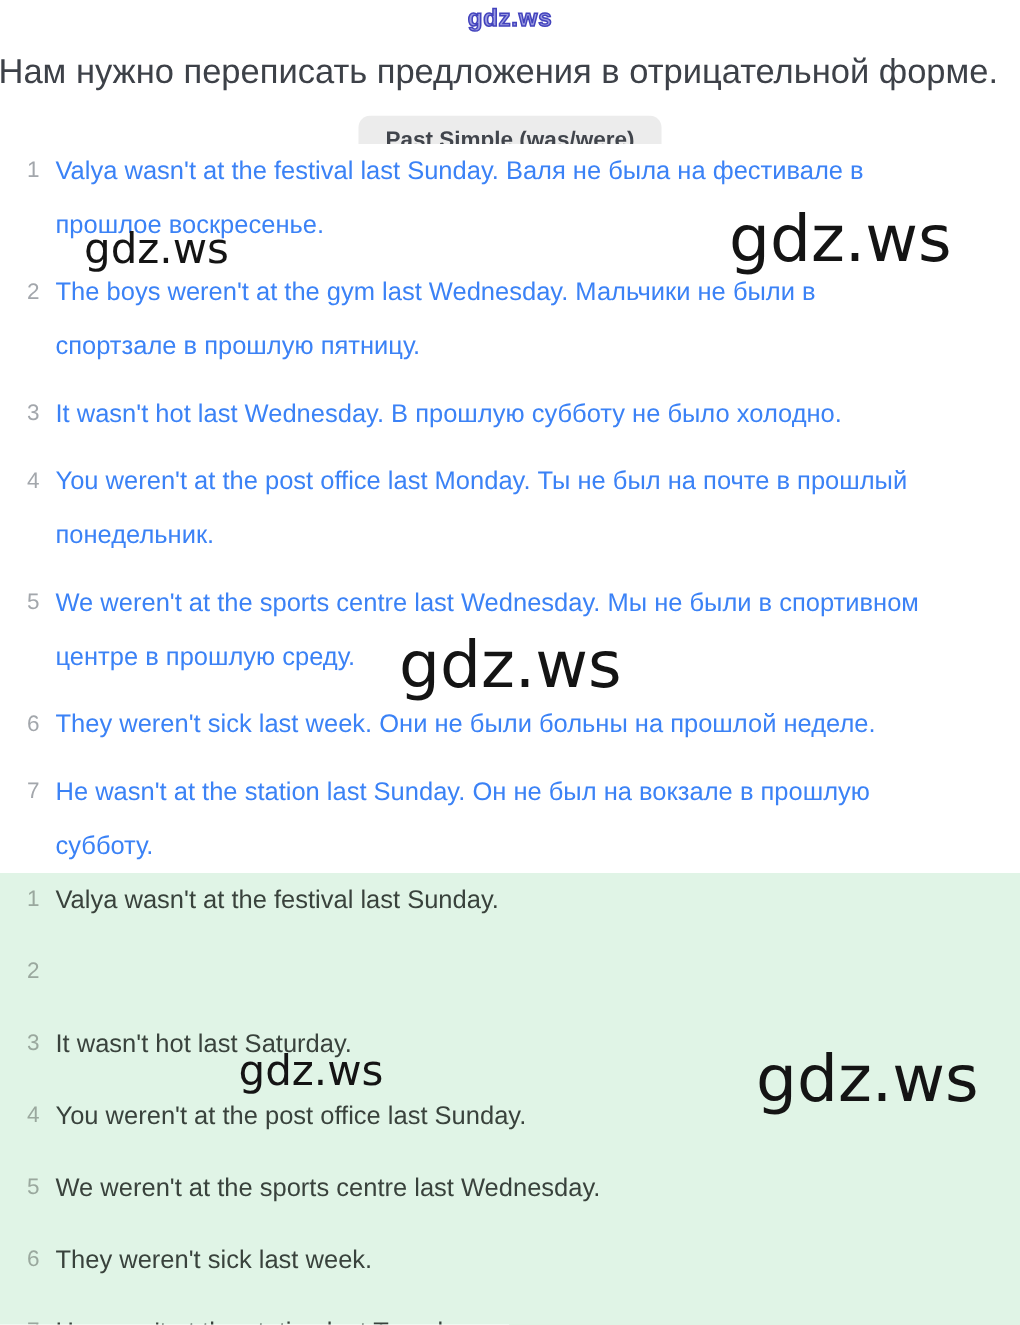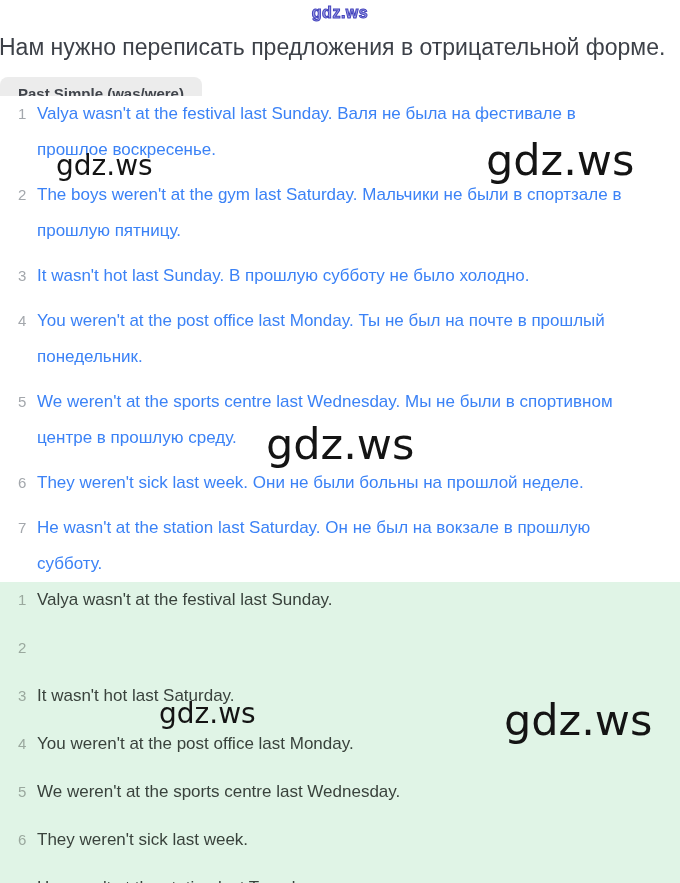--- a/index.html
+++ b/index.html
@@ -34,21 +34,21 @@
     color: #3d4148;
     white-space: nowrap;
   }
 
   
   .topic-strip {
     margin-top: 19px;
     height: 19px;
     overflow: hidden;
     display: flex;
-    justify-content: flex-start;
+    justify-content: center;
   }
   .topic-btn {
     background: #ececec;
     border: none;
     border-radius: 8px 8px 0 0;
     padding: 8px 18px 20px 18px;
     font-family: "Liberation Sans", sans-serif;
     font-size: 15px;
     font-weight: 700;
     color: #41454c;
@@ -117,46 +117,46 @@
 
 <div class="task-list">
 
     <div class="row">
       <span class="row-num">1</span>
       <span class="row-text">Valya wasn't at the festival last Sunday. Валя не была на фестивале в прошлое воскресенье.</span>
     </div>
 
     <div class="row">
       <span class="row-num">2</span>
-      <span class="row-text">The boys weren't at the gym last Saturday. Мальчики не были в спортзале в прошлую пятницу.</span>
+      <span class="row-text">The boys weren't at the gym last Wednesday. Мальчики не были в спортзале в прошлую пятницу.</span>
     </div>
 
     <div class="row">
       <span class="row-num">3</span>
-      <span class="row-text">It wasn't hot last Sunday. В прошлую субботу не было холодно.</span>
+      <span class="row-text">It wasn't hot last Wednesday. В прошлую субботу не было холодно.</span>
     </div>
 
     <div class="row">
       <span class="row-num">4</span>
       <span class="row-text">You weren't at the post office last Monday. Ты не был на почте в прошлый понедельник.</span>
     </div>
 
     <div class="row">
       <span class="row-num">5</span>
       <span class="row-text">We weren't at the sports centre last Wednesday. Мы не были в спортивном центре в прошлую среду.</span>
     </div>
 
     <div class="row">
       <span class="row-num">6</span>
       <span class="row-text">They weren't sick last week. Они не были больны на прошлой неделе.</span>
     </div>
 
     <div class="row">
       <span class="row-num">7</span>
-      <span class="row-text">He wasn't at the station last Saturday. Он не был на вокзале в прошлую субботу.</span>
+      <span class="row-text">He wasn't at the station last Sunday. Он не был на вокзале в прошлую субботу.</span>
     </div>
   </div>
 
 <div class="answers">
 
     <div class="row">
       <span class="row-num">1</span>
       <span class="row-text">Valya wasn't at the festival last Sunday.</span>
     </div>
 
@@ -164,21 +164,21 @@
       <span class="row-num">2</span>
     </div>
 
     <div class="row">
       <span class="row-num">3</span>
       <span class="row-text">It wasn't hot last Saturday.</span>
     </div>
 
     <div class="row">
       <span class="row-num">4</span>
-      <span class="row-text">You weren't at the post office last Monday.</span>
+      <span class="row-text">You weren't at the post office last Sunday.</span>
     </div>
 
     <div class="row">
       <span class="row-num">5</span>
       <span class="row-text">We weren't at the sports centre last Wednesday.</span>
     </div>
 
     <div class="row">
       <span class="row-num">6</span>
       <span class="row-text">They weren't sick last week.</span>

